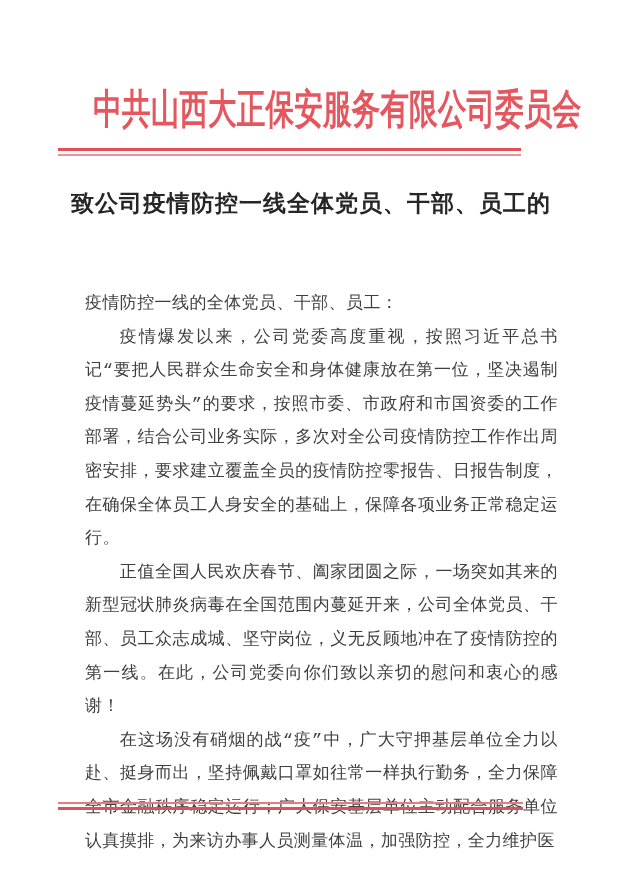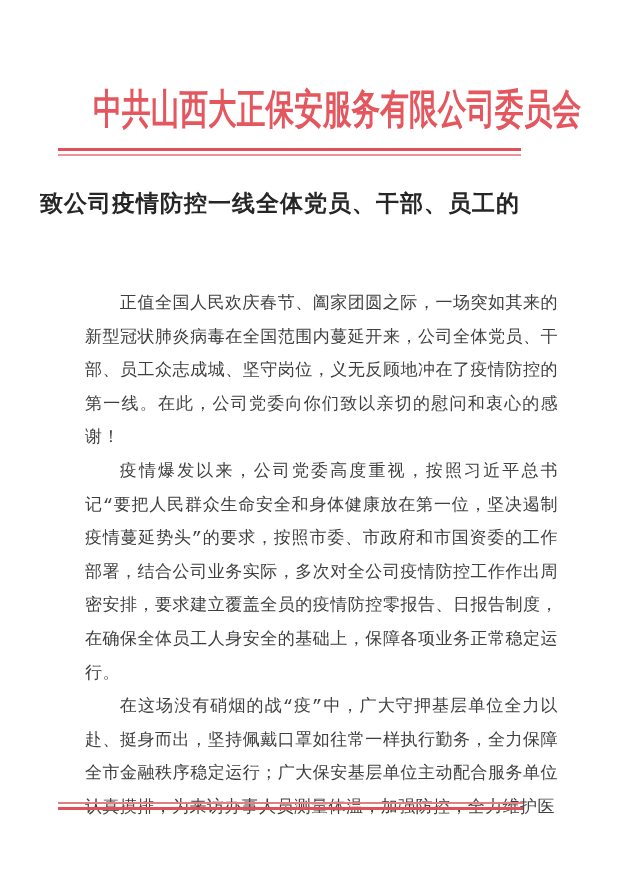--- a/index.html
+++ b/index.html
@@ -36,20 +36,21 @@
   .rule-top .gap   { height: 3px; background: transparent; }
   .rule-top .thin  { height: 1.5px; background: #ef9198; }
   .rule-bottom { top: 802px; width: 465px; }
   .rule-bottom .thin  { height: 1.5px; background: #ea7a82; }
   .rule-bottom .gap   { height: 3px; background: transparent; }
   .rule-bottom .thick { height: 3.5px; background: #e14f58; }
   
   .letter-title {
     position: absolute;
     top: 188px; left: 40px; right: 40px;
+    text-align: center;
     color: #262626;
     font-weight: 700;
   }
   .letter-title .line1 {
     font-size: 23px;
     line-height: 34px;
     letter-spacing: 1px;
     white-space: nowrap;
   }
   .letter-title .line2 {
@@ -84,22 +85,23 @@
     <div class="thick"></div>
       <div class="gap"></div>
       <div class="thin"></div>
   </div>
 
   <div class="letter-title">
     <div class="line1">致公司疫情防控一线全体党员、干部、员工的</div>
   </div>
 
   <div class="letter-body">
+    <p class="salutation">疫情防控一线的全体党员、干部、员工：</p>
+    <p class="para">疫情爆发以来，公司党委高度重视，按照习近平总书记“要把人民群众生命安全和身体健康放在第一位，坚决遏制疫情蔓延势头”的要求，按照市委、市政府和市国资委的工作部署，结合公司业务实际，多次对全公司疫情防控工作作出周密安排，要求建立覆盖全员的疫情防控零报告、日报告制度，在确保全体员工人身安全的基础上，保障各项业务正常稳定运行。</p>
     <p class="para">正值全国人民欢庆春节、阖家团圆之际，一场突如其来的新型冠状肺炎病毒在全国范围内蔓延开来，公司全体党员、干部、员工众志成城、坚守岗位，义无反顾地冲在了疫情防控的第一线。在此，公司党委向你们致以亲切的慰问和衷心的感谢！</p>
-    <p class="para">疫情爆发以来，公司党委高度重视，按照习近平总书记“要把人民群众生命安全和身体健康放在第一位，坚决遏制疫情蔓延势头”的要求，按照市委、市政府和市国资委的工作部署，结合公司业务实际，多次对全公司疫情防控工作作出周密安排，要求建立覆盖全员的疫情防控零报告、日报告制度，在确保全体员工人身安全的基础上，保障各项业务正常稳定运行。</p>
     <p class="para">在这场没有硝烟的战“疫”中，广大守押基层单位全力以赴、挺身而出，坚持佩戴口罩如往常一样执行勤务，全力保障全市金融秩序稳定运行；广大保安基层单位主动配合服务单位认真摸排，为来访办事人员测量体温，加强防控，全力维护医</p>
   </div>
 
   <div class="rule rule-bottom">
     <div class="thin"></div>
       <div class="gap"></div>
       <div class="thick"></div>
   </div>
 
 </div>

